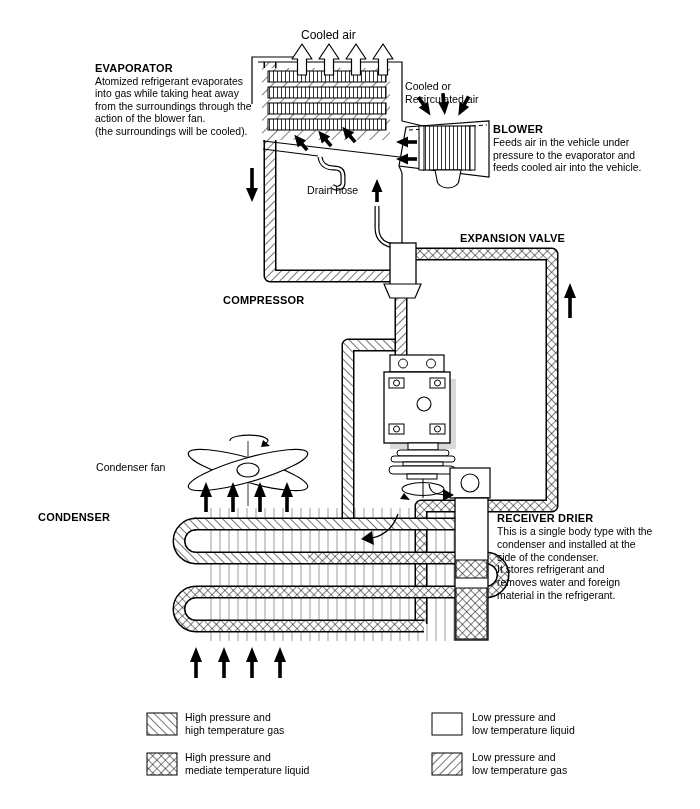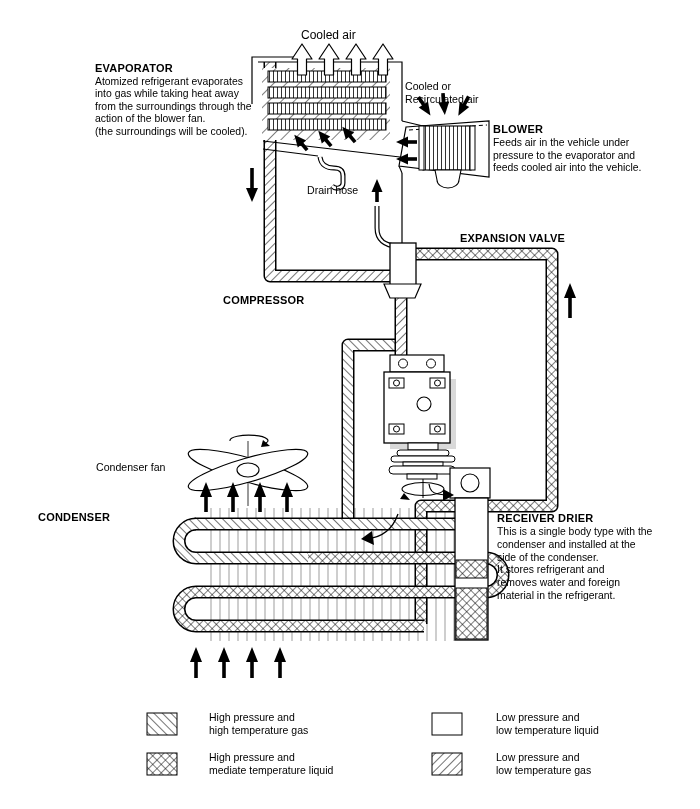--- a/index.html
+++ b/index.html
@@ -4,21 +4,21 @@
 <style>
   html,body{margin:0;padding:0;background:#fff;}
   .canvas{position:relative;width:700px;height:809px;background:#fff;overflow:hidden;
           font-family:"Liberation Sans",sans-serif;color:#000;}
   .canvas svg{position:absolute;left:0;top:0;}
   .txt{position:absolute;white-space:pre-line;}
   .title{font-weight:bold;font-size:11px;letter-spacing:.2px;}
   .desc{font-size:10.4px;line-height:12.7px;}
   .lbl{font-size:10.6px;}
   .lbl-big{font-size:12px;}
-  .legend-label{font-size:10.5px;line-height:13px;margin-left:24px;}
+  .legend-label{font-size:10.5px;line-height:13px;}
 </style>
 </head>
 <body>
 
 <div class="canvas">
 
 <svg width="700" height="809" viewBox="0 0 700 809">
   <defs>
     <pattern id="pFwd" width="6" height="6" patternUnits="userSpaceOnUse" patternTransform="rotate(45)">
       <rect width="6" height="6" fill="#fff"></rect>

